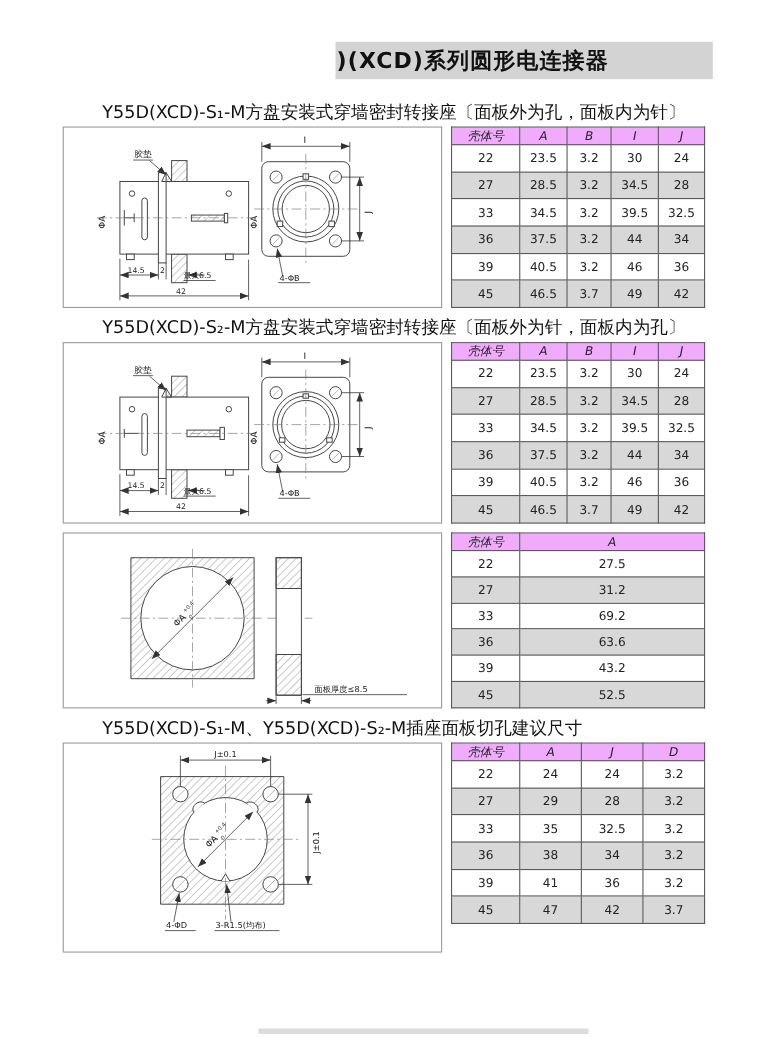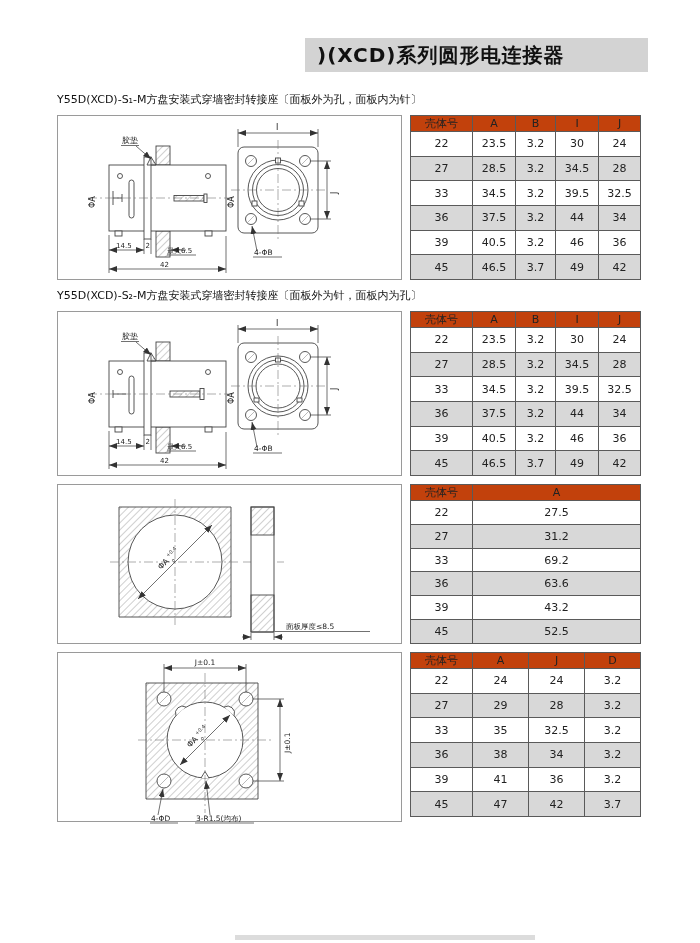--- a/index.html
+++ b/index.html
@@ -5,34 +5,34 @@
   * { margin:0; padding:0; box-sizing:border-box; }
   html,body { background:#ffffff; }
   body {
     width:700px; height:943px; position:relative; overflow:hidden;
     font-family:"DejaVu Sans","Liberation Sans",sans-serif; color:#1a1a1a;
   }
   .title-bar {
     position:absolute; left:305px; top:38px; width:343px; height:34px;
     background:#d3d3d3; display:flex; align-items:center;
     font-size:20px; font-weight:bold; color:#111; letter-spacing:1px;
-    padding-left:12px; white-space:nowrap; overflow:hidden;
+    padding-left:1px; white-space:nowrap; overflow:hidden;
   }
   .content { position:absolute; left:57px; top:92px; width:590px; }
   .section { margin-bottom:8px; }
-  .caption { font-size:11px; color:#111; height:15px; margin-bottom:8px; white-space:nowrap; }
+  .caption { font-size:16px; color:#111; height:15px; margin-bottom:8px; white-space:nowrap;margin-left:36px; }
   .row { display:flex; align-items:flex-start; }
   .drawing-box { width:345px; border:1px solid #9a9a9a; background:#fff; flex:none; }
   svg text { fill:#222; }
   table.dim { border-collapse:collapse; table-layout:fixed; width:230px; margin-left:8px; flex:none; }
   table.dim th, table.dim td {
     border:1px solid #5a5a5a; font-size:11px; font-weight:normal;
     text-align:center; vertical-align:middle; color:#222; padding:0;
   }
-  table.dim thead th { background:#c2410c; }
+  table.dim thead th { background:#f0abfc;font-style:italic; }
   table.dim tbody tr:nth-child(even) td { background:#d8d8d8; }
   .bottom-bar { position:absolute; left:235px; top:935px; width:300px; height:5px; background:#dcdcdc; }
 </style>
 </head>
 <body>
 
 <div class="title-bar">
   <span>)(XCD)系列圆形电连接器</span>
 </div>
 
@@ -422,22 +422,23 @@
             <tr>
               <td>45</td>
               <td>52.5</td>
             </tr>
           </tbody>
       </table>
     </div>
   </div>
 
   <div class="section">
+    <div class="caption">Y55D(XCD)-S₁-M、Y55D(XCD)-S₂-M插座面板切孔建议尺寸</div>
     <div class="row">
-      <div class="drawing-box" style="height:170px">
+      <div class="drawing-box" style="height:191px">
         <svg width="343" height="188" viewBox="0 0 343 188">
           <defs>
             <pattern id="h4" patternUnits="userSpaceOnUse" width="5" height="5" patternTransform="rotate(45)">
               <line x1="0" y1="0" x2="0" y2="5" stroke="#888" stroke-width="0.8"></line>
             </pattern>
             <marker id="a4" markerWidth="10" markerHeight="8" refX="8" refY="3" orient="auto-start-reverse" markerUnits="userSpaceOnUse">
               <path d="M0,0 L8,3 L0,6 Z" fill="#333"></path>
             </marker>
           </defs>
           <path d="M88,30 H200 V146 H88 Z M109,87 a38,38 0 1 0 76,0 a38,38 0 1 0 -76,0 Z" fill="url(#h4)" fill-rule="evenodd" stroke="#444" stroke-width="0.9"></path>

